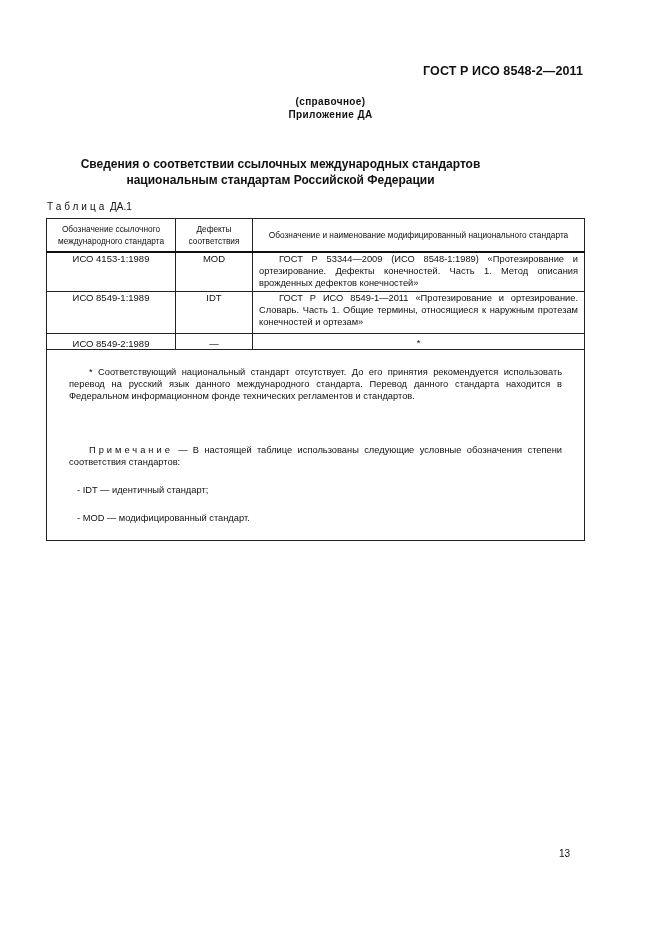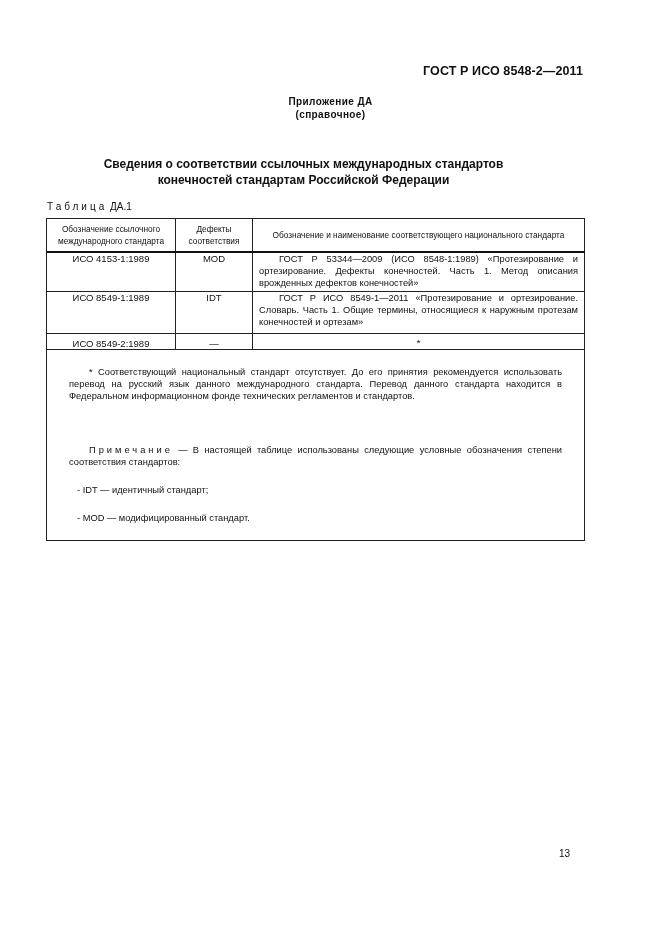--- a/index.html
+++ b/index.html
@@ -10,21 +10,21 @@
     .header-code {
       position: absolute; top: 64px; right: 78px;
       font-size: 12.5px; font-weight: bold; letter-spacing: 0.1px;
     }
     .annex {
       position: absolute; top: 95px; left: 0; width: 661px; text-align: center;
       font-size: 10px; font-weight: bold; line-height: 13px; letter-spacing: 0.4px;
     }
     .title {
       position: absolute; top: 156px; left: 0; width: 561px; text-align: center;
-      font-size: 12px; font-weight: bold; line-height: 16px; padding-left: 23px;
+      font-size: 12px; font-weight: bold; line-height: 16px;
     }
     .table-label {
       position: absolute; top: 201px; left: 47px; font-size: 10px;
     }
     .table-label .sp { letter-spacing: 3px; }
     table.main {
       position: absolute; top: 218px; left: 46px; width: 538px;
       border-collapse: collapse; font-size: 9.5px; table-layout: fixed;
     }
     table.main td, table.main th {
@@ -51,45 +51,45 @@
     .page-num {
       position: absolute; top: 848px; left: 559px; font-size: 10px; text-align: center;
     }
   </style>
 </head>
 <body>
 
 <div class="header-code">ГОСТ Р ИСО 8548-2—2011</div>
 
 <div class="annex">
+  <div>(справочное)</div>
   <div>Приложение ДА</div>
-  <div>(справочное)</div>
 </div>
 
 <div class="title">
   <div>Сведения о соответствии ссылочных международных стандартов</div>
-  <div>конечностей стандартам Российской Федерации</div>
+  <div>национальным стандартам Российской Федерации</div>
 </div>
 
 <div class="table-label">
   <span class="sp">Таблица</span>
   <span>ДА.1</span>
 </div>
 
 <table class="main">
   <colgroup>
     <col style="width:129px">
     <col style="width:77px">
     <col style="width:332px">
   </colgroup>
   <tbody>
       <tr class="head">
     <th>Обозначение ссылочного международного стандарта</th>
     <th>Дефекты соответствия</th>
-    <th>Обозначение и наименование соответствующего национального стандарта</th>
+    <th>Обозначение и наименование модифицированный национального стандарта</th>
   </tr>
   <tr style="height:39px">
     <td class="c1">ИСО 4153-1:1989</td>
     <td class="c2">MOD</td>
     <td class="c3"><span class="indent"></span><span>ГОСТ Р 53344—2009 (ИСО 8548-1:1989) «Протезирование и ортезирование. Дефекты конечностей. Часть 1. Метод описания врожденных дефектов конечностей»</span></td>
   </tr>
   <tr style="height:42px">
     <td class="c1">ИСО 8549-1:1989</td>
     <td class="c2">IDT</td>
     <td class="c3"><span class="indent"></span><span>ГОСТ Р ИСО 8549-1—2011 «Протезирование и ортезирование. Словарь. Часть 1. Общие термины, относящиеся к наружным протезам конечностей и ортезам»</span></td>

